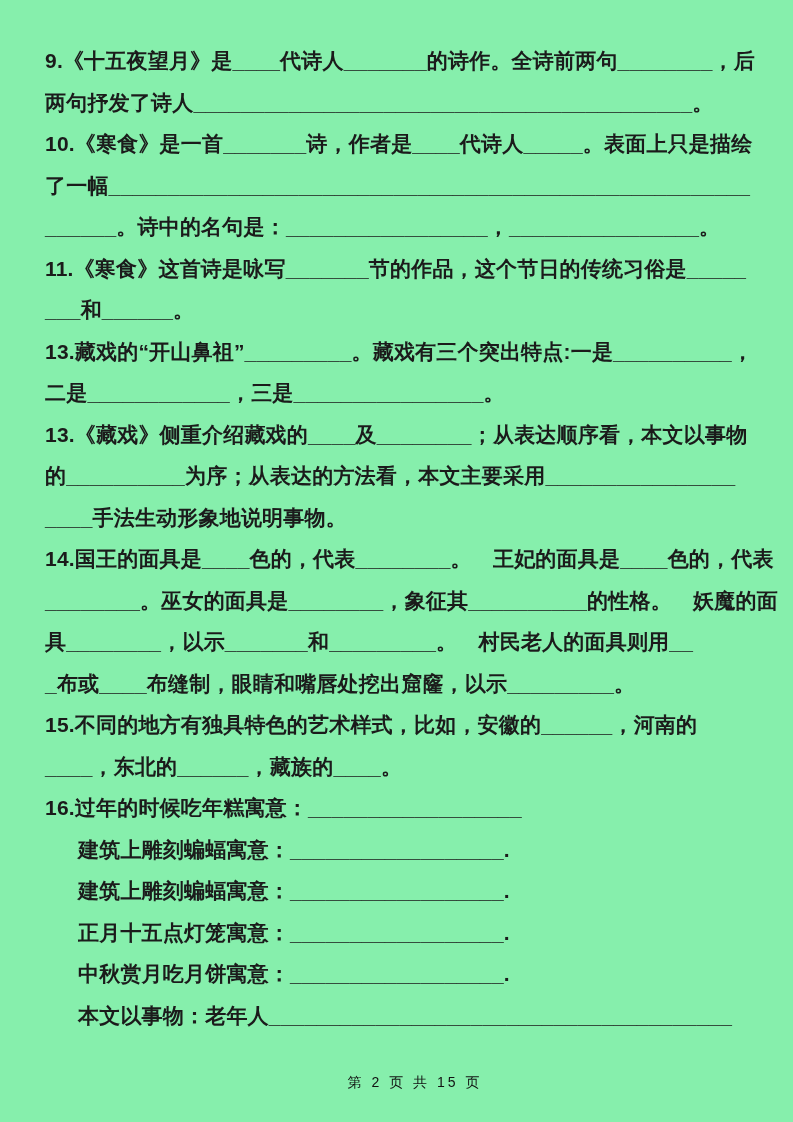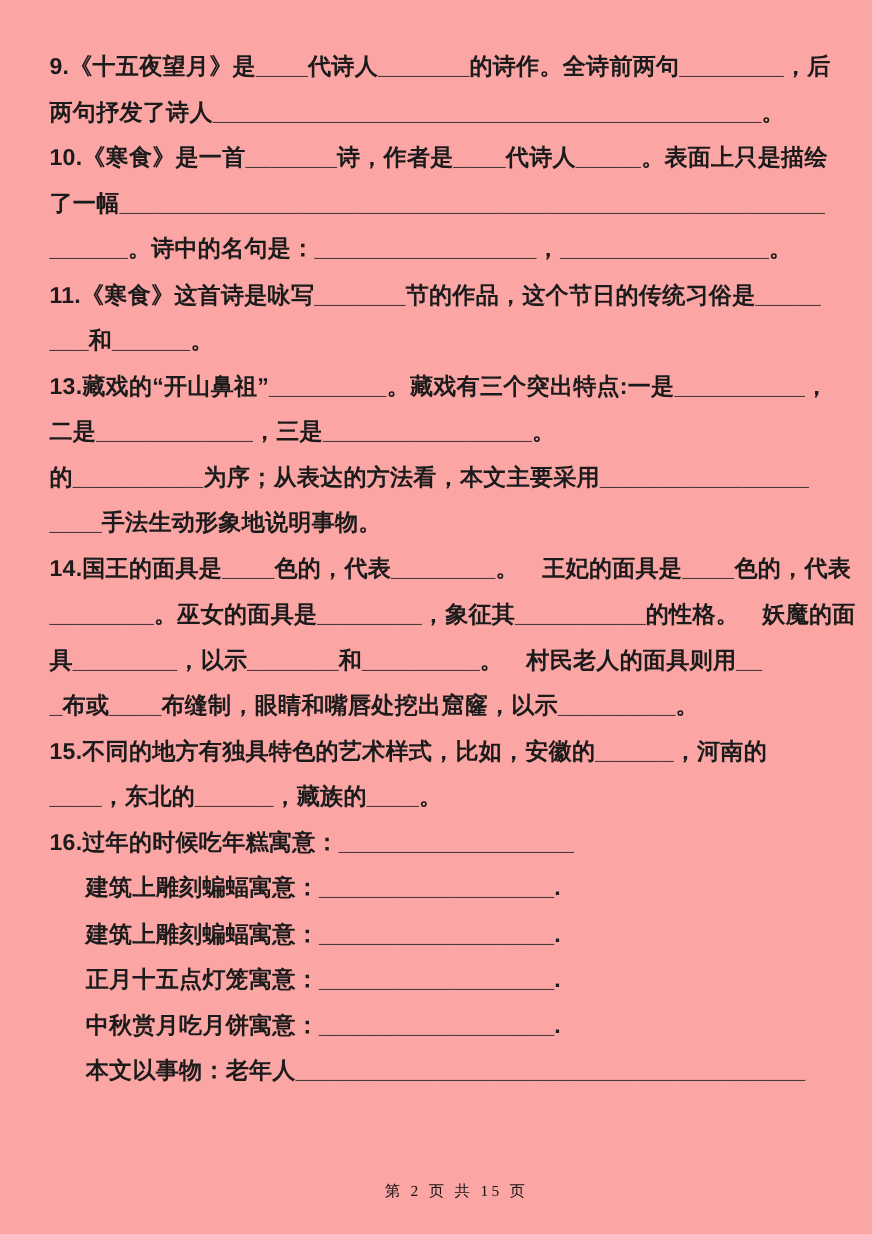--- a/index.html
+++ b/index.html
@@ -1,21 +1,21 @@
 <!DOCTYPE html>
 <html lang="zh"><head>
 <meta charset="utf-8">
 <style>
   html, body { margin: 0; padding: 0; background: #ffffff; }
   .page {
     position: relative;
     width: 793px;
     height: 1122px;
     margin: 0 auto;
-    background: #fca5a5;
+    background: #86efac;
     overflow: hidden;
     font-family: "Liberation Sans", sans-serif;
     color: #1b1b1b;
   }
   .content {
     position: absolute;
     top: 40px;
     left: 45px;
     right: 40px;
   }
@@ -26,21 +26,21 @@
     font-weight: 600;
     letter-spacing: 0.2px;
   }
   .line.indent { padding-left: 33px; }
   .footer {
     position: absolute;
     left: 0;
     right: 0;
     bottom: 30px;
     text-align: center;
-    font-family: Liberation Serif, serif;
+    font-family: Liberation Sans, sans-serif;
     font-size: 14px;
     letter-spacing: 3px;
     color: #111111;
     font-weight: 400;
     padding-left: 37px;
   }
 </style>
 </head>
 <body>
 
@@ -48,20 +48,21 @@
   <div class="content" id="document-body">
       <div class="line">9.《十五夜望月》是____代诗人_______的诗作。全诗前两句________，后</div>
       <div class="line">两句抒发了诗人__________________________________________。</div>
       <div class="line">10.《寒食》是一首_______诗，作者是____代诗人_____。表面上只是描绘</div>
       <div class="line">了一幅______________________________________________________</div>
       <div class="line">______。诗中的名句是：_________________，________________。</div>
       <div class="line">11.《寒食》这首诗是咏写_______节的作品，这个节日的传统习俗是_____</div>
       <div class="line">___和______。</div>
       <div class="line">13.藏戏的“开山鼻祖”_________。藏戏有三个突出特点:一是__________，</div>
       <div class="line">二是____________，三是________________。</div>
+      <div class="line">13.《藏戏》侧重介绍藏戏的____及________；从表达顺序看，本文以事物</div>
       <div class="line">的__________为序；从表达的方法看，本文主要采用________________</div>
       <div class="line">____手法生动形象地说明事物。</div>
       <div class="line">14.国王的面具是____色的，代表________。　王妃的面具是____色的，代表</div>
       <div class="line">________。巫女的面具是________，象征其__________的性格。　妖魔的面</div>
       <div class="line">具________，以示_______和_________。　村民老人的面具则用__</div>
       <div class="line">_布或____布缝制，眼睛和嘴唇处挖出窟窿，以示_________。</div>
       <div class="line">15.不同的地方有独具特色的艺术样式，比如，安徽的______，河南的</div>
       <div class="line">____，东北的______，藏族的____。</div>
       <div class="line">16.过年的时候吃年糕寓意：__________________</div>
       <div class="line indent">建筑上雕刻蝙蝠寓意：__________________.</div>

